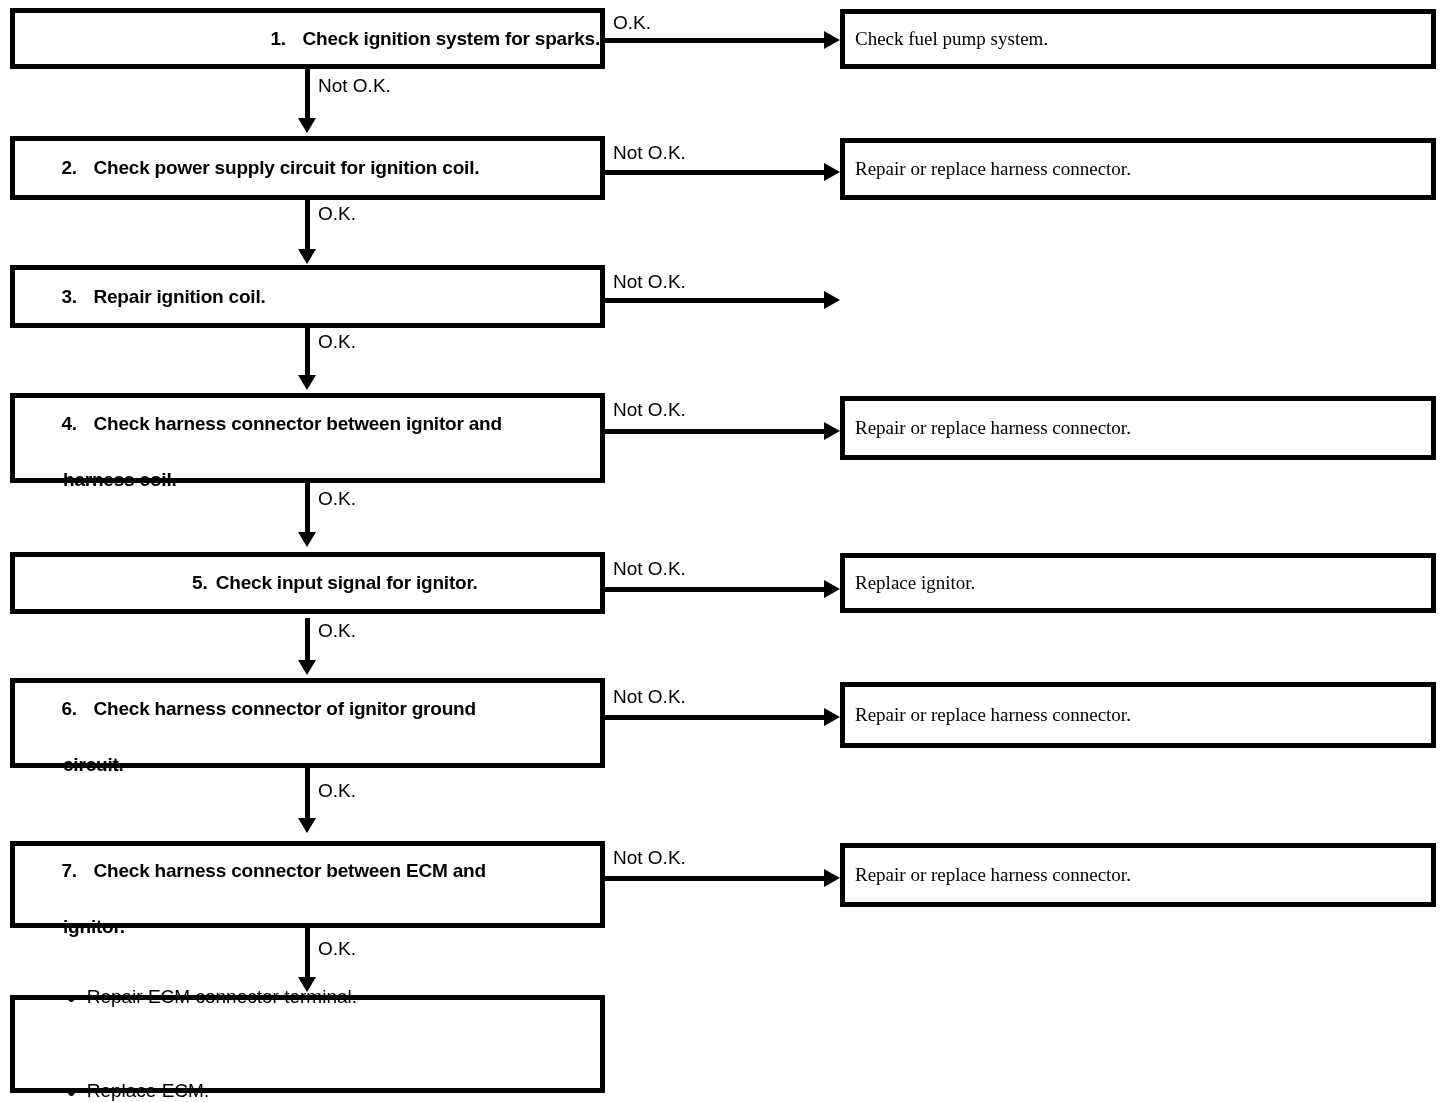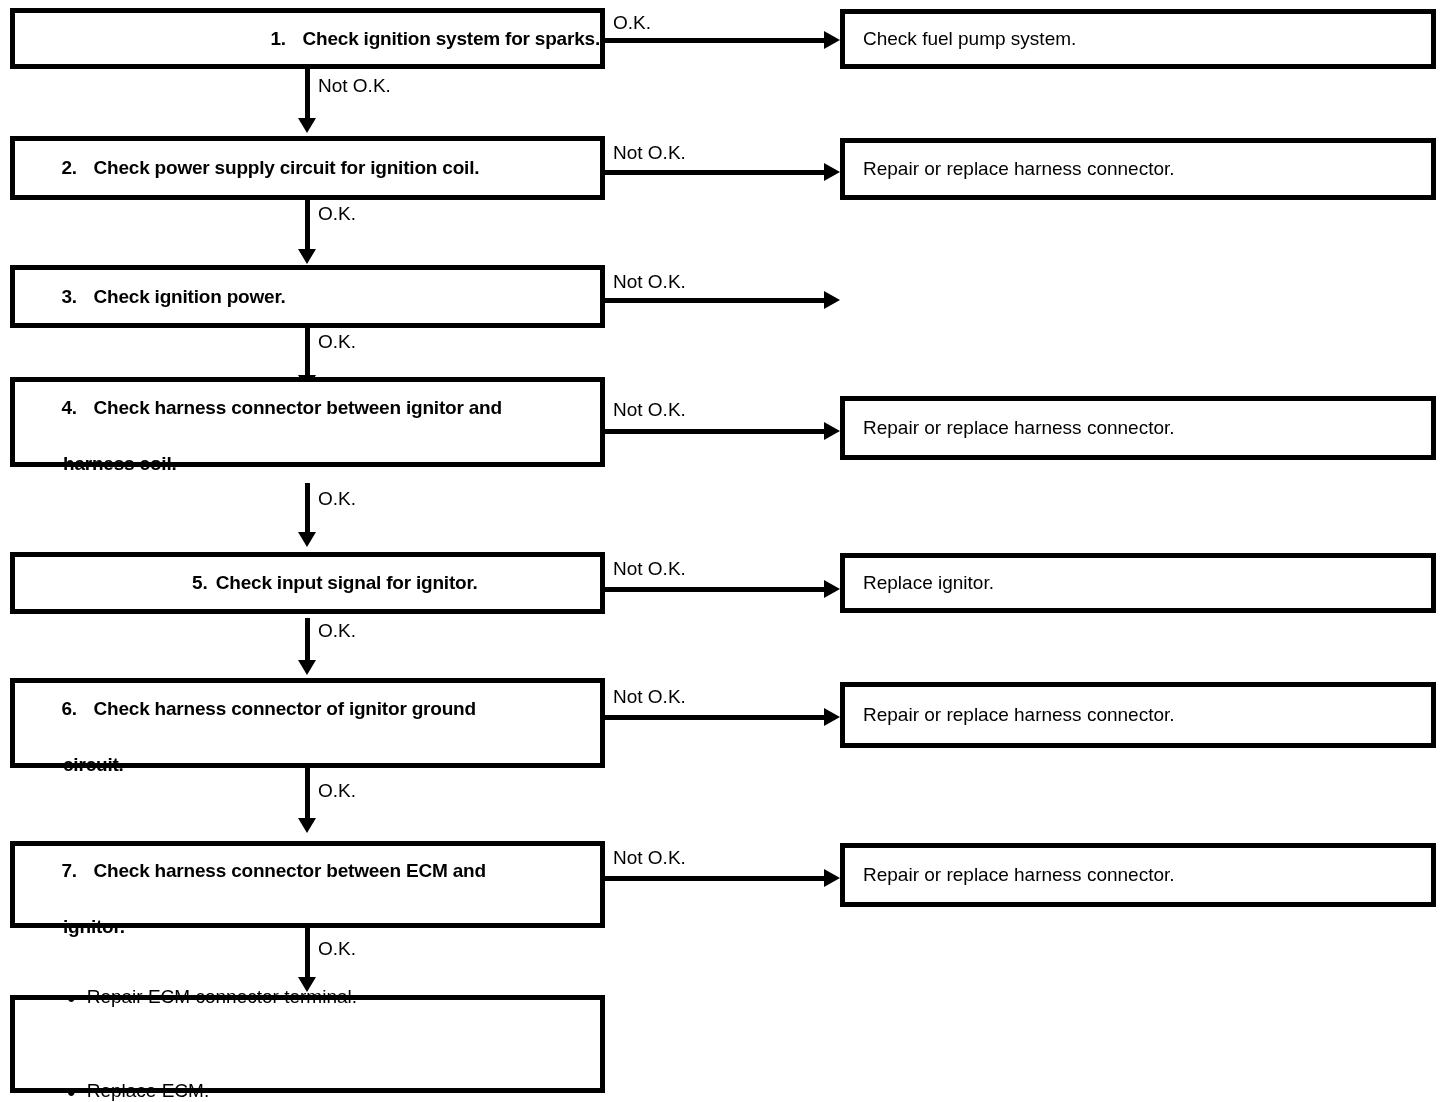--- a/index.html
+++ b/index.html
@@ -40,21 +40,22 @@
   .box.step .line .num {
     display: inline-block;
     width: 32px;
   }
   .box.step .line.cont {
     padding-left: 48px;
   }
   
   .box.action .line {
     font-weight: normal;
-    padding-left: 18px;
+    padding-left: 10px;
+    font-family: Liberation Serif, serif;
   }
   
   .box.bullets .line {
     font-weight: normal;
     padding-left: 20px;
     line-height: 31px;
   }
   .box.bullets .line .bullet {
     display: inline-block;
     width: 20px;
@@ -134,34 +135,34 @@
   <div class="box action" style="left:840px; top:138px; width:596px; height:62px;">
     <div class="line">Repair or replace harness connector.</div>
   </div>
 
   <div class="vline" style="left:305px; top:200px; height:52px;"></div>
   <div class="arrow-down" style="left:298px; top:249px;"></div>
   <div class="elabel" style="left:318px; top:203px;">O.K.</div>
 
   <div class="box step" style="left:10px; top:265px; width:595px; height:63px;">
     <div class="line">
-      <span class="num">3.</span><span>Check ignition power.</span>
+      <span class="num">3.</span><span>Repair ignition coil.</span>
     </div>
   </div>
 
   <div class="elabel" style="left:613px; top:271px;">Not O.K.</div>
   <div class="hline" style="left:605px; top:298px; width:230px;"></div>
   <div class="arrow-right" style="left:824px; top:291px;"></div>
 
 
   <div class="vline" style="left:305px; top:328px; height:50px;"></div>
   <div class="arrow-down" style="left:298px; top:375px;"></div>
   <div class="elabel" style="left:318px; top:331px;">O.K.</div>
 
-  <div class="box step" style="left:10px; top:377px; width:595px; height:90px;">
+  <div class="box step" style="left:10px; top:393px; width:595px; height:90px;">
     <div class="line">
       <span class="num">4.</span><span>Check harness connector between ignitor and</span>
     </div>
     <div class="line cont">harness coil.</div>
   </div>
 
   <div class="elabel" style="left:613px; top:399px;">Not O.K.</div>
   <div class="hline" style="left:605px; top:429px; width:230px;"></div>
   <div class="arrow-right" style="left:824px; top:422px;"></div>
 

